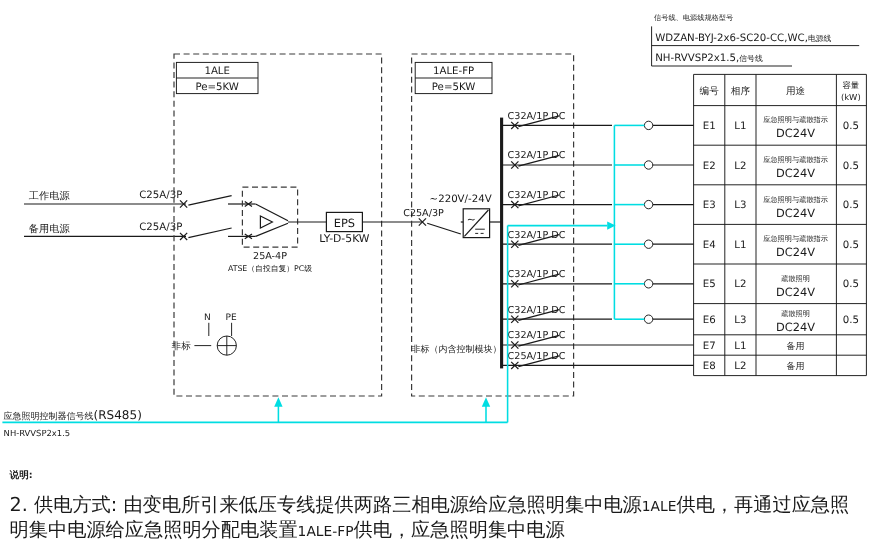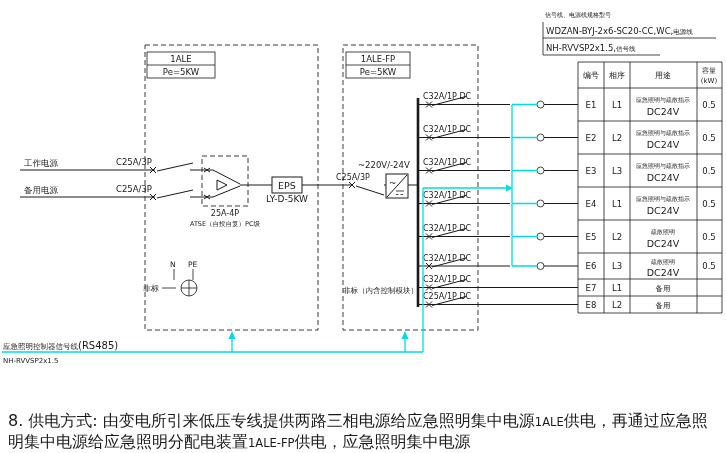--- a/index.html
+++ b/index.html
@@ -1,17 +1,17 @@
 <!DOCTYPE html>
 <html><head>
 <meta charset="utf-8">
 <style>
   html,body{margin:0;padding:0;background:#ffffff;}
   #stage{position:relative;width:726px;height:453px;background:#fff;overflow:hidden;
-         font-family:"DejaVu Sans", sans-serif;color:#1a1a1a;border-radius:27px;}
+         font-family:"DejaVu Sans", sans-serif;color:#1a1a1a;}
   svg{position:absolute;left:0;top:0;}
   svg text{font-family:"DejaVu Sans", sans-serif;fill:#1a1a1a;}
   .t6{font-size:6px}.t65{font-size:6.5px}.t7{font-size:7px}.t75{font-size:7.5px}
   .t8{font-size:8px}.t85{font-size:8.5px}.t9{font-size:9px}.t95{font-size:9.5px}.t10{font-size:10px}
   .mid{text-anchor:middle}
   .w{stroke:#1a1a1a;stroke-width:1;fill:none}
   .thin{stroke:#1a1a1a;stroke-width:0.8;fill:none}
   .dash{stroke:#3a3a3a;stroke-width:1;fill:none;stroke-dasharray:5 3}
   .bus{stroke:#1a1a1a;stroke-width:2.6;fill:none}
   .cy{stroke:#00dde2;stroke-width:1.3;fill:none}
@@ -319,18 +319,21 @@
       <text x="709" y="307.5" class="t85 mid"></text>
     </g>
   </g>
 
   <g>
     <text x="3" y="349"><tspan class="t75">应急照明控制器信号线</tspan><tspan class="t10">(RS485)</tspan></text>
     <text x="3" y="363" class="t7">NH-RVVSP2x1.5</text>
   </g>
 </svg>
 
+<div class="notes" style="top:383px">
+  <span class="hd">说明:</span>
+</div>
 <div class="notes ln" style="top:411px">
-  <span>8. 供电方式: 由变电所引来低压专线提供两路三相电源给应急照明集中电源</span><span class="big">1ALE</span><span>供电，再通过应急照明集中电源给应急照明分配电装置</span><span class="big">1ALE-FP</span><span>供电，应急照明集中电源</span><br>
+  <span>2. 供电方式: 由变电所引来低压专线提供两路三相电源给应急照明集中电源</span><span class="big">1ALE</span><span>供电，再通过应急照明集中电源给应急照明分配电装置</span><span class="big">1ALE-FP</span><span>供电，应急照明集中电源</span><br>
   
 </div>
 
 </div>
 
 </body></html>

